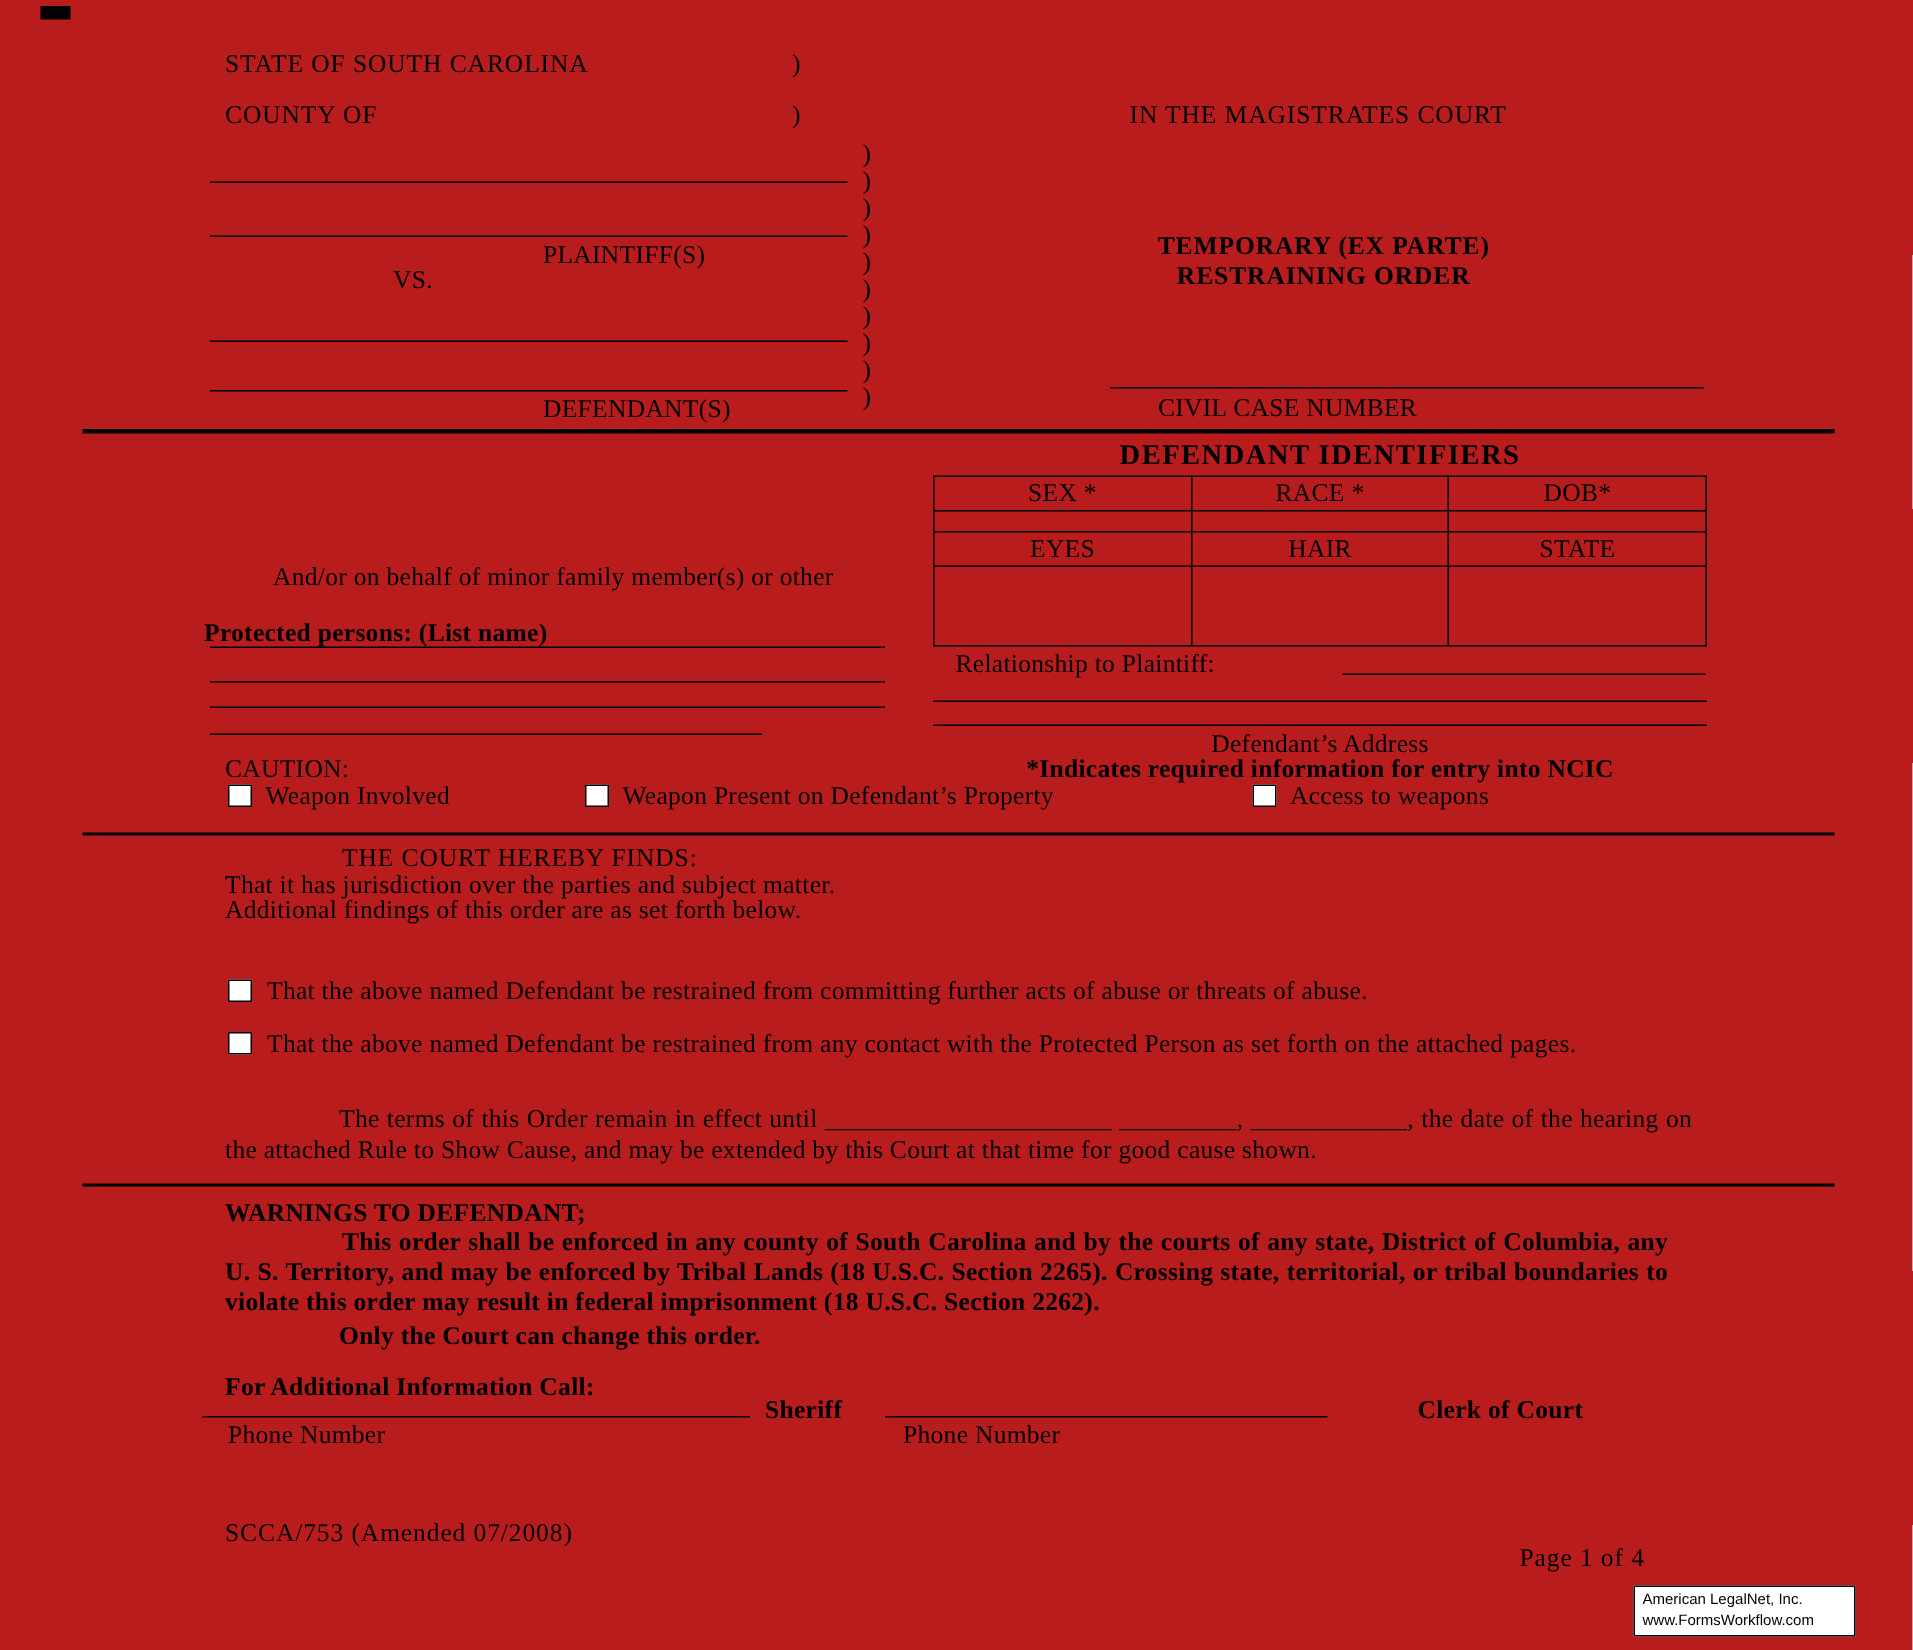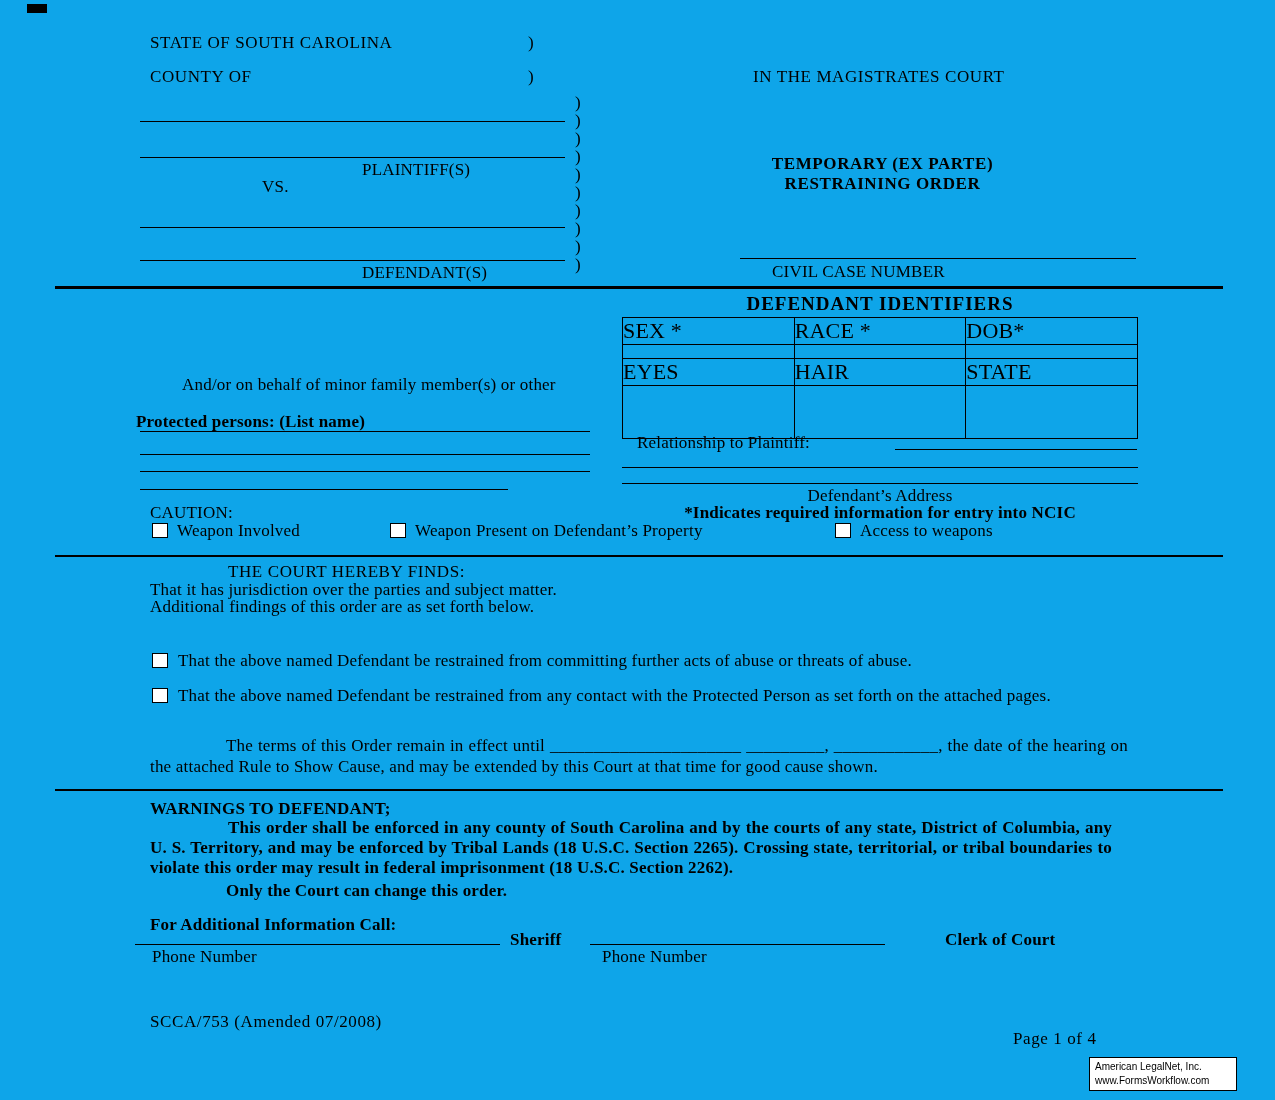--- a/index.html
+++ b/index.html
@@ -1,20 +1,20 @@
 <!DOCTYPE html>
 <html><head>
 <meta charset="utf-8">
 <style>
   * { margin:0; padding:0; box-sizing:border-box; }
   html,body { background:#ffffff; }
   .page {
     position:relative;
     width:1275px; height:1100px;
-    background:#0ea5e9;
+    background:#b91c1c;
     color:#000;
     font-family:"Liberation Serif","DejaVu Serif",serif;
     font-size:17px;
     letter-spacing:0.2px;
     overflow:hidden;
   }
   .t   { position:absolute; white-space:nowrap; line-height:20px; }
   .blk { position:absolute; line-height:20px; }
   .b   { font-weight:bold; }
   .ctr { text-align:center; }
@@ -23,22 +23,22 @@
   .ln  { position:absolute; height:0; border-top:1.5px solid #000; }
   .rule{ position:absolute; left:55px; width:1168px; background:#000; }
   .corner-mark { position:absolute; left:27px; top:4px; width:20px; height:9px; background:#000; }
   .paren-col {
     position:absolute; left:575px; top:96px; height:176px;
     display:flex; flex-direction:column; justify-content:space-between;
   }
   .paren-col span { line-height:14px; }
   .id-table { position:absolute; left:622px; top:317px; width:516px;
               border-collapse:collapse; table-layout:fixed; }
-  .id-table td { border:1.5px solid #000; text-align:left; vertical-align:middle;
-                 font-size:22px; padding:0; }
+  .id-table td { border:1.5px solid #000; text-align:center; vertical-align:middle;
+                 font-size:17px; padding:0; }
   .id-table tr.hrow td { height:23px; }
   .id-table tr.vrow1 td { height:14px; }
   .id-table tr.vrow2 td { height:53px; }
   .cb { display:inline-block; width:16px; height:15px; border:1.7px solid #000;
         background:#fff; vertical-align:-2px; }
   .cbl { margin-left:9px; }
   .ocb { position:absolute; width:16px; height:15px; border:1.7px solid #000; background:#fff; }
   .vendor-box {
     position:absolute; left:1089px; top:1057px; width:148px; height:34px;
     border:1.5px solid #000; background:#fff;

